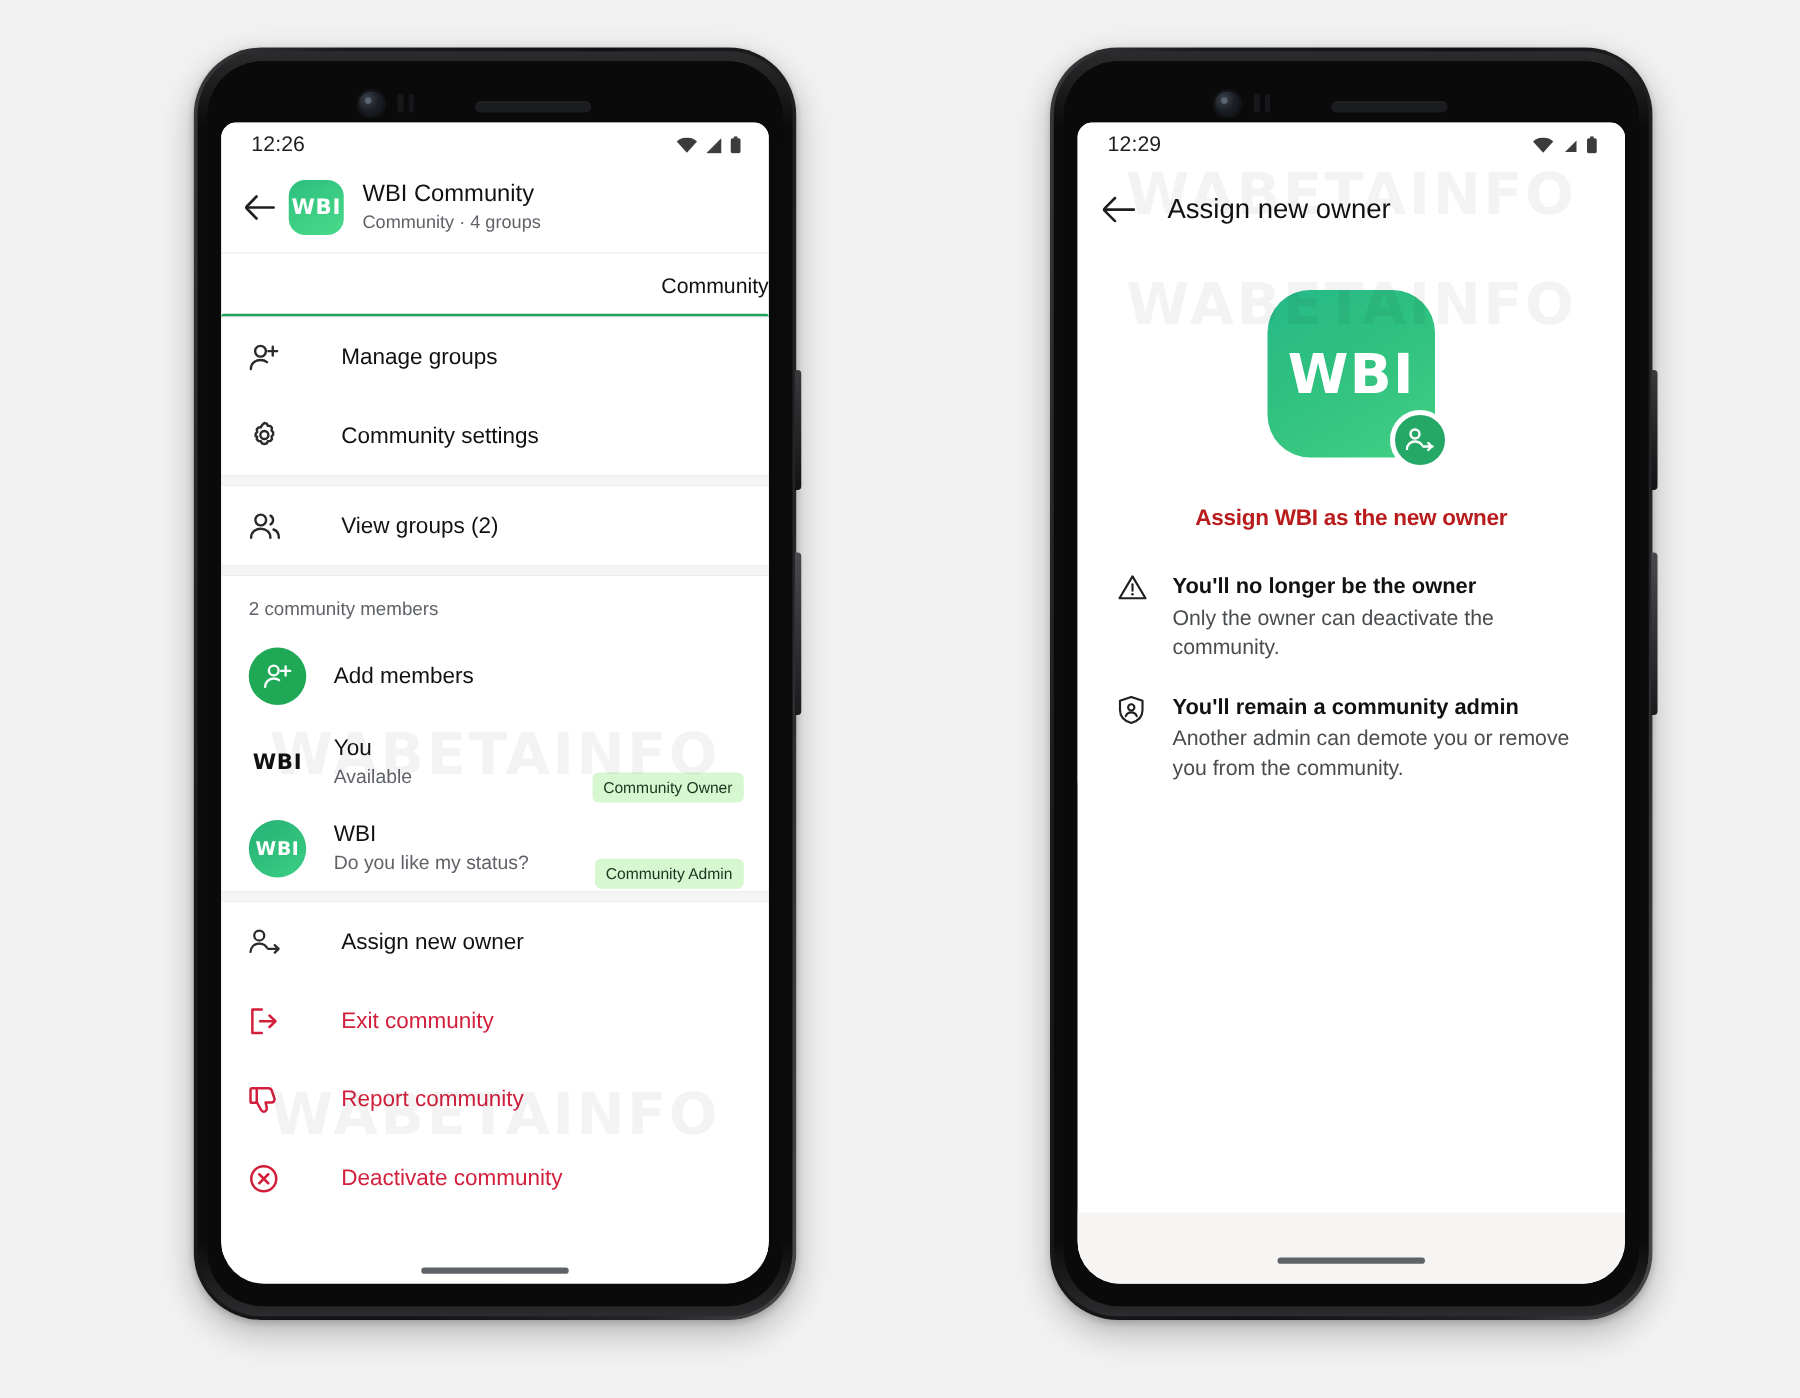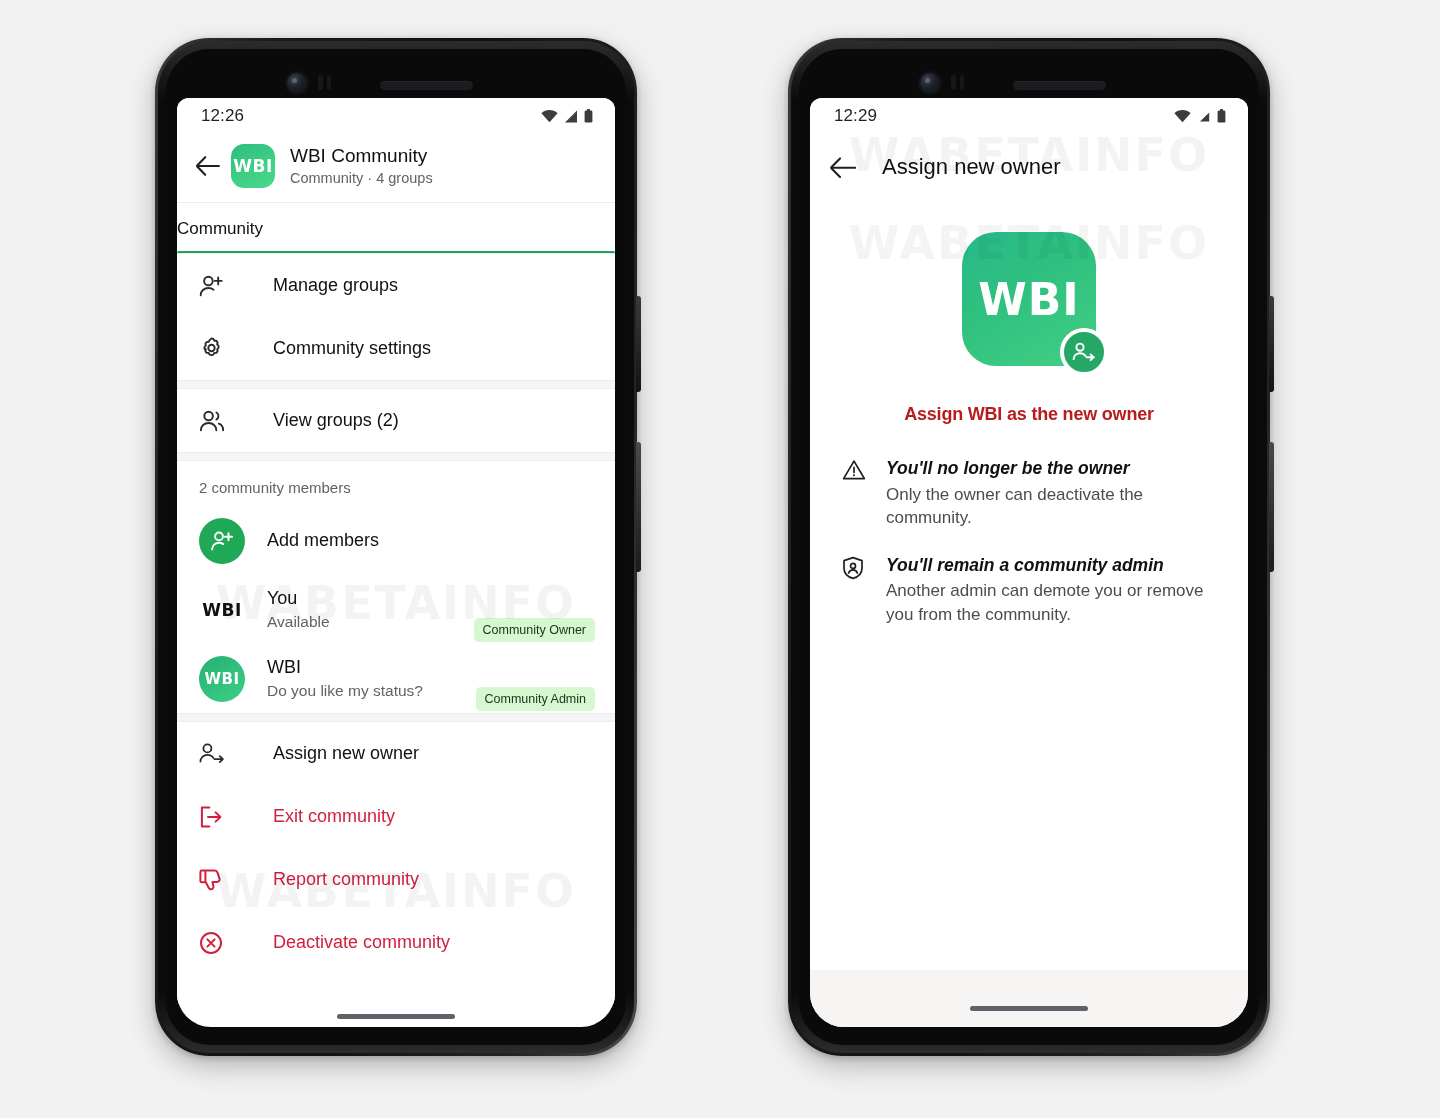--- a/index.html
+++ b/index.html
@@ -7,21 +7,21 @@
     width: 1440px; height: 1118px;
     background: #f2f2f2;
     font-family: "Liberation Sans", sans-serif;
     overflow: hidden;
   }
   .stage { position: relative; width: 1440px; height: 1118px; background: #f2f2f2; }
 
   
   .phone { position: absolute; width: 482px; height: 1018px; }
   .phone.left  { left: 155px; top: 38px; }
-  .phone.right { left: 788px; top: 38px; }
+  .phone.right { left: 840px; top: 38px; }
 
   .chassis {
     position: absolute; inset: 0;
     border-radius: 54px;
     background: linear-gradient(100deg,#3a3a3c 0%,#1a1a1c 18%,#111113 50%,#242426 82%,#4a4a4d 100%);
     box-shadow: 0 10px 28px rgba(0,0,0,.26), 0 2px 6px rgba(0,0,0,.18);
   }
   .chassis::after{
     content:""; position:absolute; inset:3px; border-radius:51px;
     background: linear-gradient(180deg,#2c2c2e 0%,#0b0b0c 6%,#0b0b0c 94%,#2c2c2e 100%);
@@ -77,21 +77,21 @@
     width:44px; height:44px; border-radius:13px; margin-left:6px; flex:0 0 auto;
     background: linear-gradient(150deg,#2bbd7e 0%, #3ecf84 55%, #4ad98b 100%);
     display:flex; align-items:center; justify-content:center;
   }
   .wbi-mark { font-weight:800; letter-spacing:.5px; font-family:"DejaVu Sans", sans-serif; }
   .appbar-txt { margin-left:15px; display:flex; flex-direction:column; gap:1px; min-width:0; }
   .appbar-title { font-size:19px; color:#111; line-height:1.2; }
   .appbar-sub { font-size:14.5px; color:#5f6368; line-height:1.25; }
 
   .tabbar { display:flex; background:#fff; border-top:1px solid #ececec; position:relative; }
-  .tab { flex:1; text-align:left; padding:16px 0 15px; font-size:17px; color:#5f6368; position:relative; }
+  .tab { flex:1; text-align:right; padding:16px 0 15px; font-size:17px; color:#5f6368; position:relative; }
   .tab.active { color:#111; }
   .tab.active::after {
     content:""; position:absolute; left:0; right:0; bottom:0; height:3px; background:#21a059; border-radius:2px 2px 0 0;
   }
   .tabbar::after { content:""; position:absolute; left:0; right:0; bottom:0; height:1px; background:#ededed; }
 
   
   .scroll { background:#fff; position:relative; }
   .sec { background:#fff; }
   .sep { height:9px; background:#f5f5f5; border-top:1px solid #ededed; border-bottom:1px solid #ededed; }
@@ -128,21 +128,21 @@
   .hero-badge {
     position:absolute; right:-12px; bottom:-10px; width:48px; height:48px; border-radius:50%;
     background:#25a865; border:4px solid #fff; display:flex; align-items:center; justify-content:center;
   }
   .hero-title { margin-top:38px; font-size:18px; font-weight:700; color:#b91c1c; letter-spacing:-.2px; }
 
   .infolist { padding: 32px 34px 0 32px; background:#fff; }
   .info { display:flex; gap:18px; margin-bottom:24px; }
   .info .ii { width:26px; flex:0 0 auto; padding-top:2px; }
   .info .ib { flex:1 1 auto; }
-  .info-title { font-size:17.5px; font-weight:700; color:#111; line-height:1.35;font-style:italic; }
+  .info-title { font-size:17.5px; font-weight:700; color:#111; line-height:1.35; }
   .info-desc { font-size:17px; color:#4a4d50; line-height:1.38; margin-top:2px; }
 
   .footerbar {
     position:absolute; left:0; right:0; bottom:0; background:#f7f5f3;
     padding: 20px 22px 12px;
   }
   .confirm {
     width:100%; height:54px; border:none; border-radius:28px; background:#21a45b;
     color:#fff; font-size:17px; font-weight:700; font-family:"Liberation Sans", sans-serif;
     letter-spacing:.2px; cursor:pointer;

